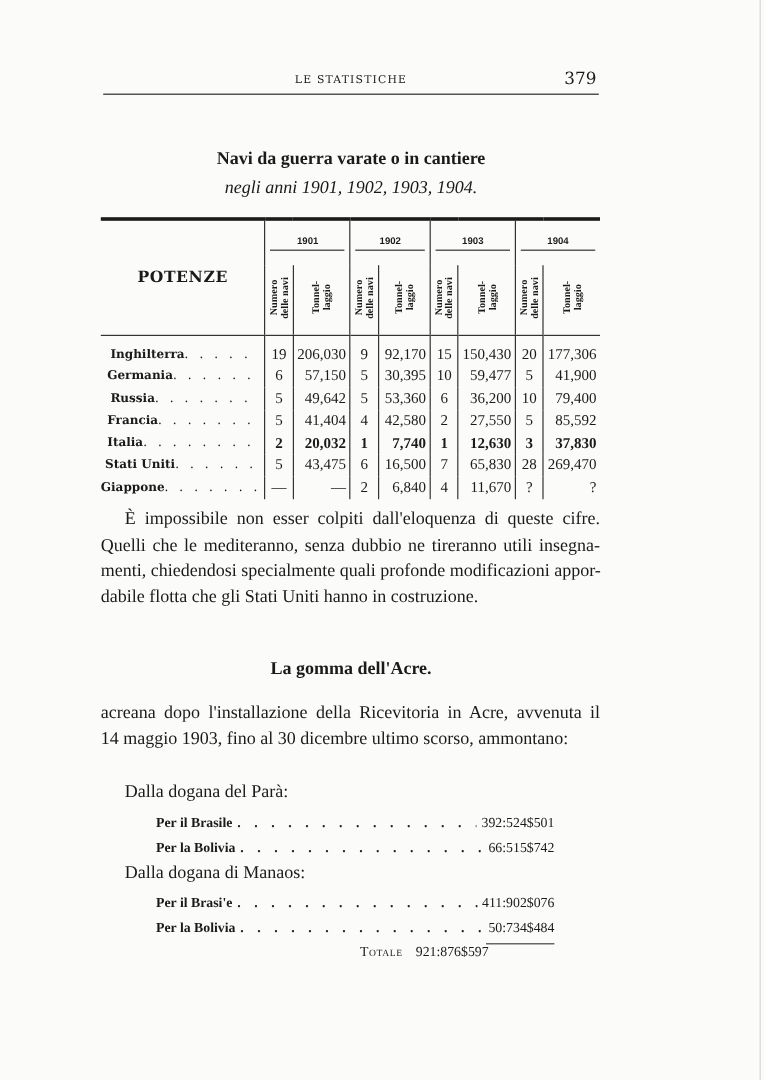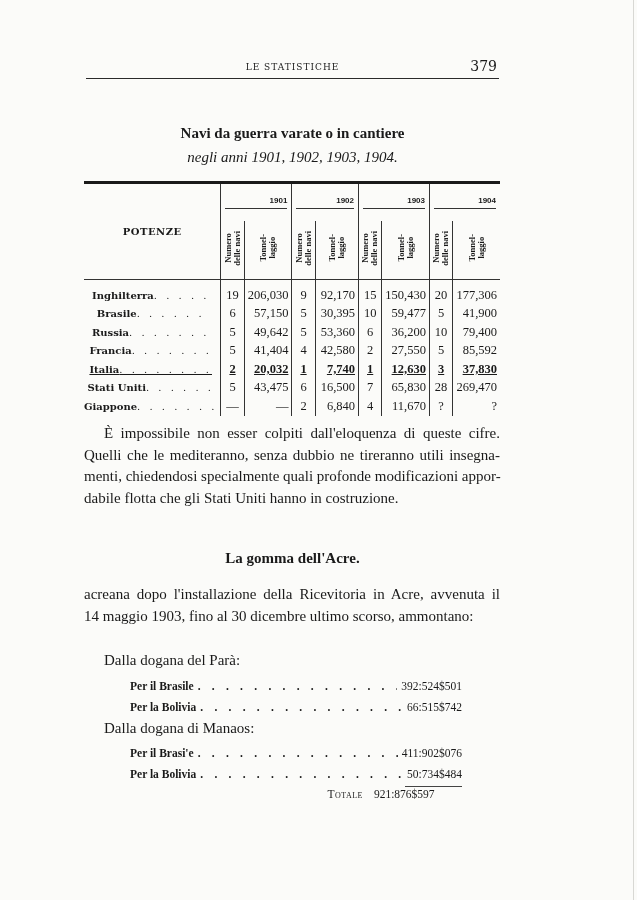--- a/index.html
+++ b/index.html
@@ -29,43 +29,43 @@
 
   
   .ships-table {
     position: absolute; left: 84px; top: 181px; width: 416px;
     border-collapse: collapse; font-family: "Liberation Serif", serif; font-size: 12.5px;
   }
   .ships-table thead tr:first-child th { border-top: 3px solid #1a1a1a; }
   .ships-table th, .ships-table td { padding: 0; }
   .ships-table .year {
     font-family: "Liberation Sans", sans-serif; font-weight: bold; font-size: 8px;
-    height: 16px; text-align: right; border-left: 1px solid #333;
+    height: 16px; text-align: center; border-left: 1px solid #333;
   }
   .ships-table .year-rule { border-bottom: 1px solid #333; }
   .ships-table .potenze-h {
-    font-family: "DejaVu Serif", serif; font-size: 10px; font-weight: bold; letter-spacing: 0.5px;
+    font-family: "DejaVu Serif", serif; font-size: 13px; font-weight: bold; letter-spacing: 0.5px;
     text-align: center; width: 128px;
   }
   .ships-table .sub {
     height: 58px; border-left: 1px solid #333; vertical-align: middle; text-align: center;
     border-bottom: 1px solid #333;
   }
   .ships-table .potenze-h { border-bottom: 1px solid #333; }
   .vtext {
     display: inline-block; writing-mode: vertical-rl; transform: rotate(180deg);
     font-size: 8.5px; line-height: 9px; text-align: center; font-weight: bold; white-space: pre-line;
   }
   .ships-table td { height: 18.5px; border-left: 1px solid #333; text-align: right; padding-right: 3px; }
   .ships-table td.num { text-align: center; padding-right: 0; }
   .ships-table td.country {
     border-left: none; text-align: center; padding-left: 0; font-weight: bold;
     font-family: "DejaVu Serif", serif; font-size: 10px; white-space: nowrap;
   }
-  .ships-table tr.bold td { font-weight: bold; text-decoration: underline; }
+  .ships-table tr.bold td { font-weight: bold; }
   .ships-table tbody tr:first-child td { padding-top: 6px; }
   .c-num { width: 32px; } .c-ton { width: 54px; }
   .leader { letter-spacing: 3px; font-weight: normal; }
 
   .para {
     position: absolute; left: 84px; width: 416px; font-family: "Liberation Serif", serif;
     font-size: 15px; line-height: 21.5px; text-align: justify;
   }
   .para .line { display: block; text-align-last: justify; white-space: nowrap; }
   .para .line.last { text-align-last: left; }
@@ -79,21 +79,21 @@
     font-family: "Liberation Serif", serif; font-size: 11.5px; font-weight: bold;
     display: flex; align-items: flex-end;
   }
   .ledger-row .lbl { white-space: nowrap; }
   .ledger-row .dots {
     flex: 1; overflow: hidden; white-space: nowrap; font-weight: bold; letter-spacing: 4.2px; margin: 0 4px;
   }
   .ledger-row .amt { white-space: nowrap; font-weight: normal; }
   .total-rule { position: absolute; left: 405px; top: 786px; width: 57px; border-top: 1px solid #444; }
   .total-row {
-    position: absolute; left: 300px; top: 788px; width: 162px; text-align: center;
+    position: absolute; left: 300px; top: 788px; width: 162px; text-align: left;
     font-family: "Liberation Serif", serif; font-size: 11.5px;
   }
   .total-row .tl { font-variant: small-caps; letter-spacing: 0.5px; margin-right: 8px; }
 </style>
 </head>
 <body>
 
 <div class="page-edge"></div>
 
 <div class="running-head">
@@ -146,21 +146,21 @@
         <td class="num">19</td>
         <td class="">206,030</td>
         <td class="num">9</td>
         <td class="">92,170</td>
         <td class="num">15</td>
         <td class="">150,430</td>
         <td class="num">20</td>
         <td class="">177,306</td>
       </tr>
       <tr>
-        <td class="country"><span>Brasile</span><span class="leader">. . . . . .</span></td>
+        <td class="country"><span>Germania</span><span class="leader">. . . . . .</span></td>
         <td class="num">6</td>
         <td class="">57,150</td>
         <td class="num">5</td>
         <td class="">30,395</td>
         <td class="num">10</td>
         <td class="">59,477</td>
         <td class="num">5</td>
         <td class="">41,900</td>
       </tr>
       <tr>

